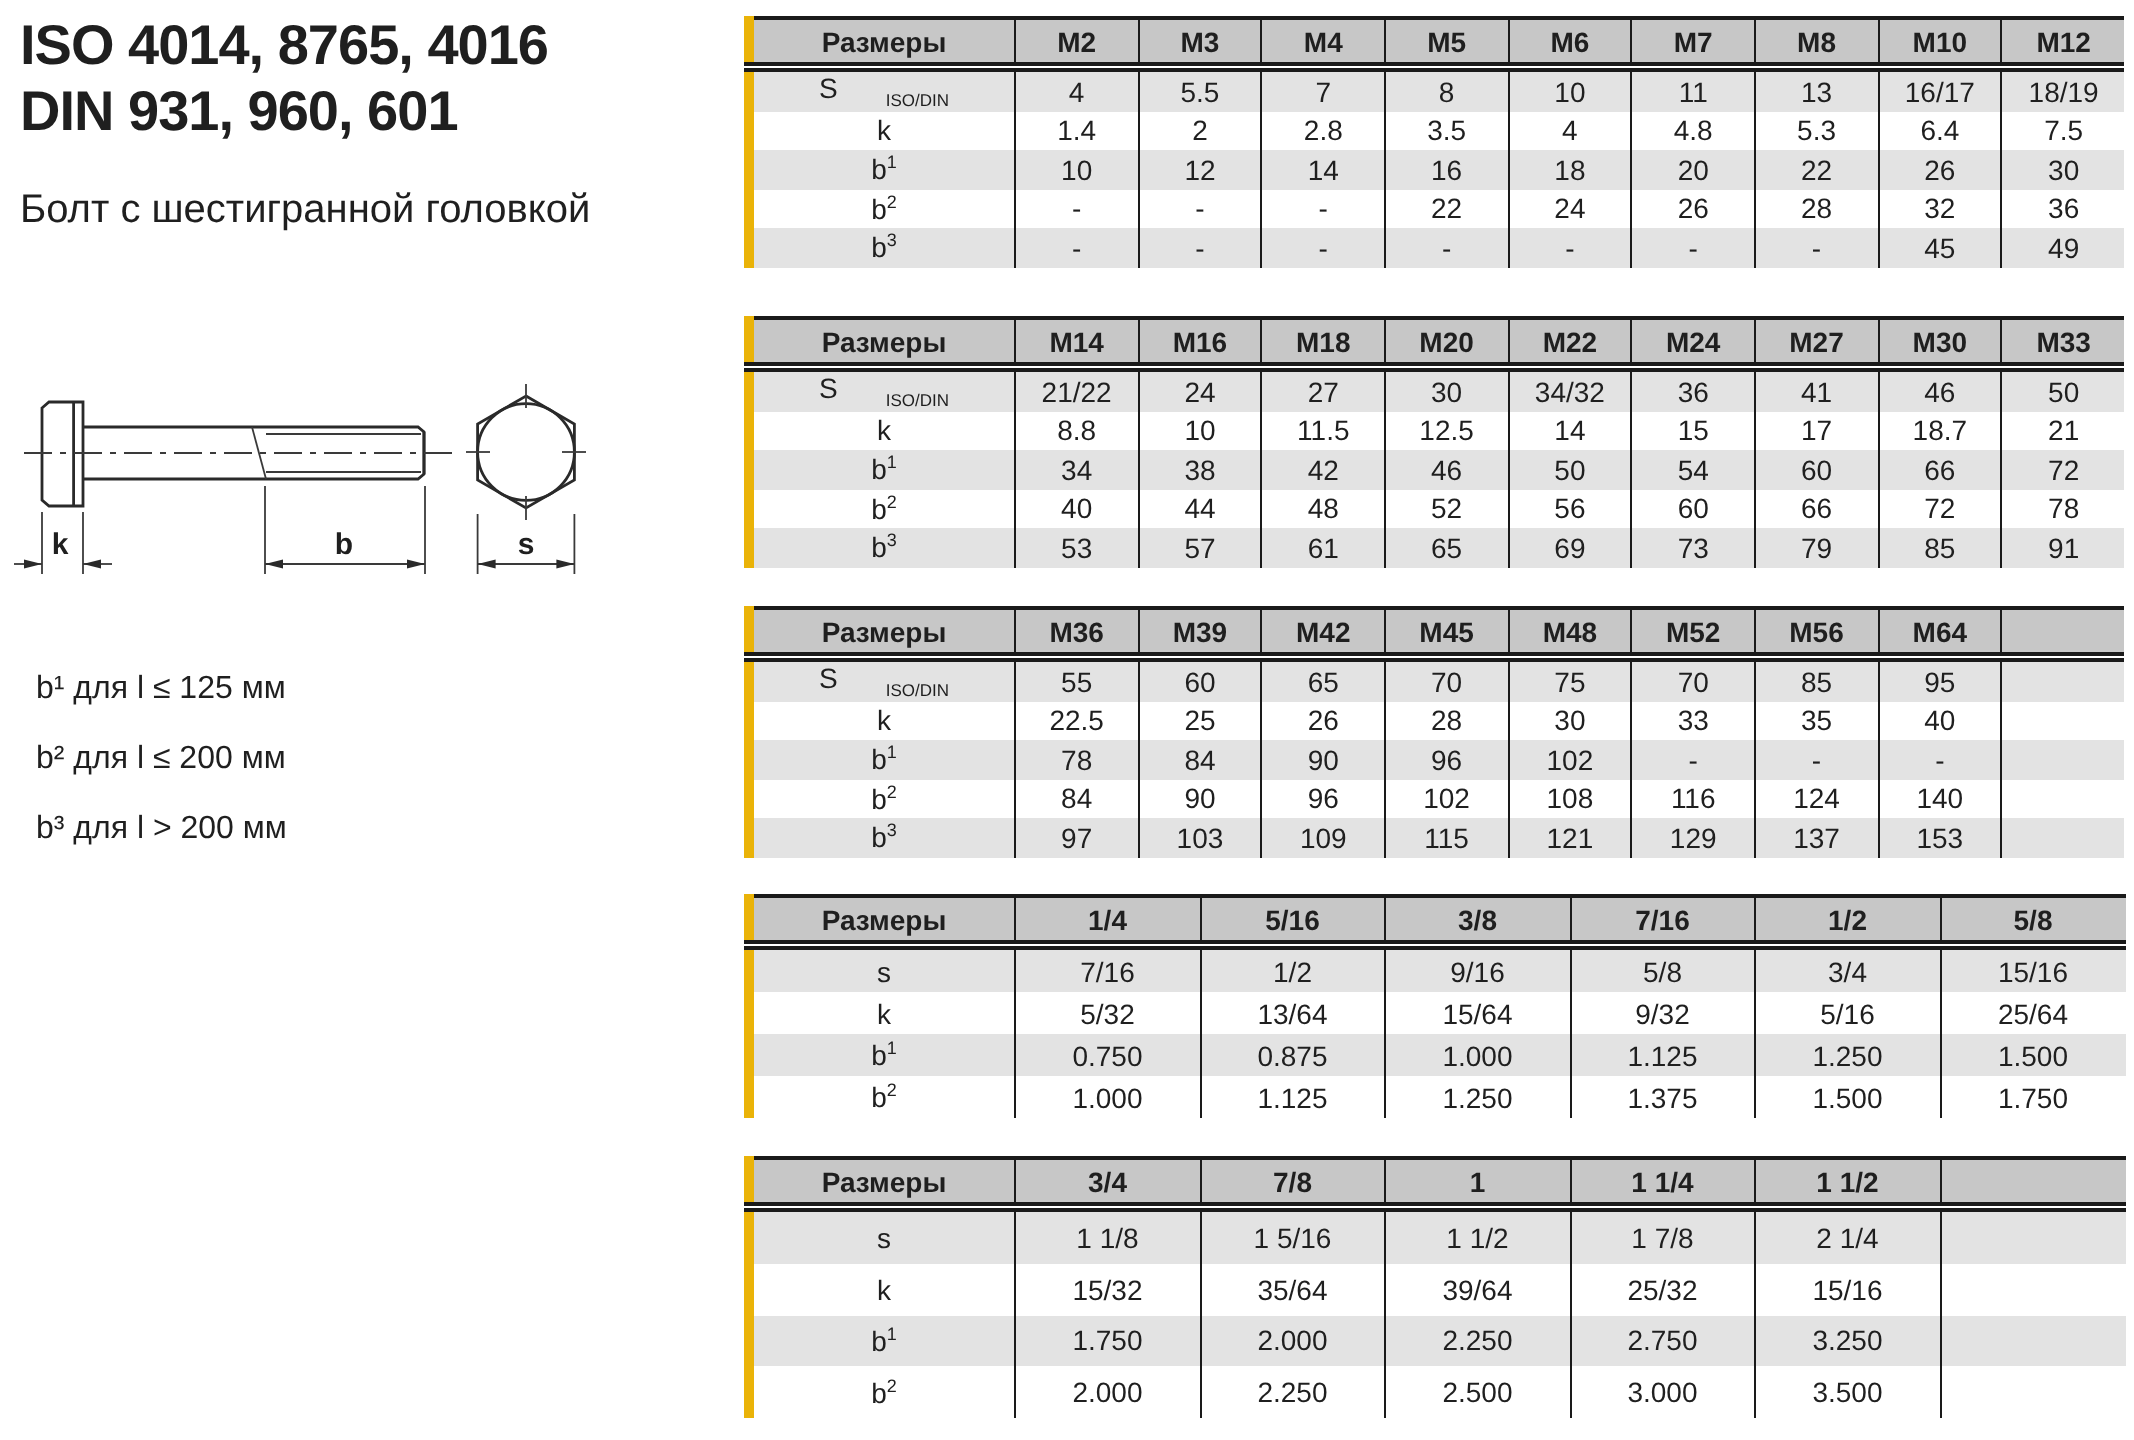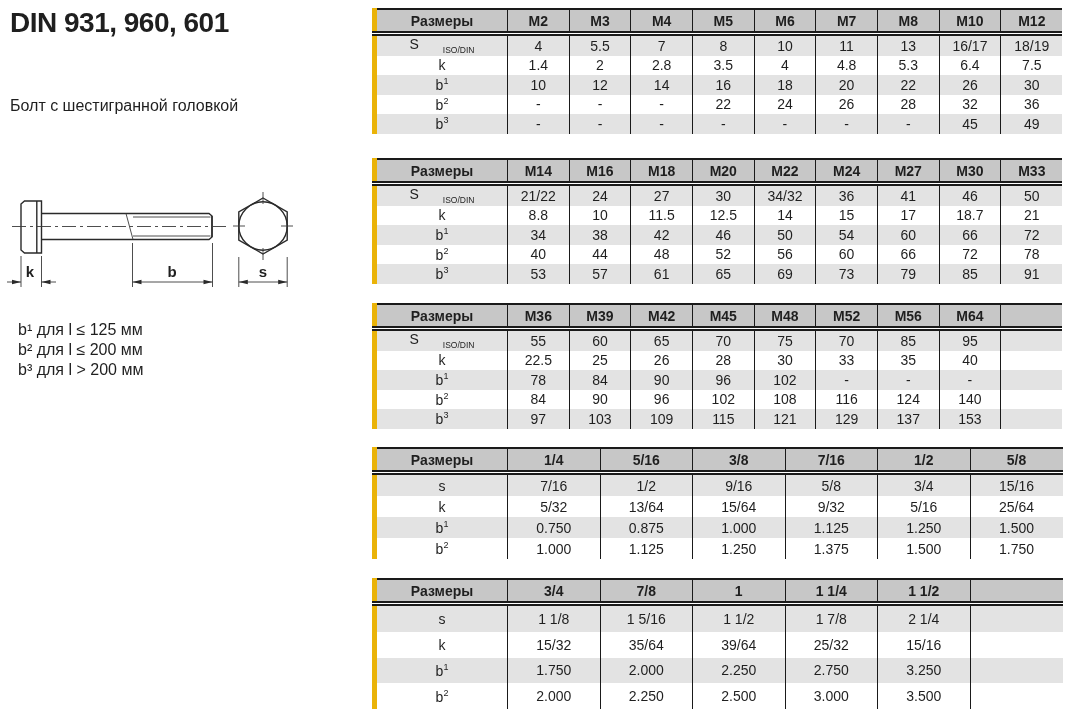--- a/index.html
+++ b/index.html
@@ -1,23 +1,23 @@
 <!DOCTYPE html>
 <html><head>
 <meta charset="utf-8">
 <style>
   html,body{margin:0;padding:0;background:#ffffff;}
   body{width:1067px;height:720px;font-family:"Liberation Sans",sans-serif;color:#1f1f1f;}
   .stage{position:relative;width:1067px;height:720px;overflow:hidden;background:#fff;}
 
   .title{position:absolute;left:10px;top:6px;font-size:28px;font-weight:bold;
          line-height:33px;letter-spacing:-0.5px;white-space:nowrap;}
-  .subtitle{position:absolute;left:10px;top:92px;font-size:16px;line-height:27px;white-space:nowrap;}
+  .subtitle{position:absolute;left:10px;top:92px;font-size:20px;line-height:27px;white-space:nowrap;}
   .notes{position:absolute;left:18px;top:320px;font-size:16px;line-height:20px;}
-  .notes div{white-space:nowrap;}
+  .notes div{white-space:nowrap;margin-top:15px;}
 
   .drawing{position:absolute;left:0;top:160px;}
   .drawing .main{stroke:#2a2a2a;stroke-width:1.4;fill:none;}
   .drawing .thin{stroke:#3a3a3a;stroke-width:0.9;fill:none;}
   .drawing .cl{stroke:#3a3a3a;stroke-width:0.9;fill:none;stroke-dasharray:14 4 3 4;}
   .drawing .arr{fill:#2a2a2a;stroke:none;}
   .drawing text{font-family:"Liberation Sans",sans-serif;font-size:15px;font-weight:bold;fill:#1f1f1f;text-anchor:middle;}
 
   table.dim-table{position:absolute;left:372px;width:688px;table-layout:fixed;
      border-collapse:collapse;border-top:2.5px solid #1a1a1a;border-left:5px solid #eab308;}
@@ -33,20 +33,21 @@
   .dim-table sub{font-size:8.5px;letter-spacing:0;padding-left:24px;}
   .dim-table sup{font-size:9px;}
   #t1{top:8px;} #t2{top:158px;} #t3{top:303px;} #t4{top:447px;} #t5{top:578px;}
 </style>
 </head>
 <body>
 
 <div class="stage">
 
   <div class="title">
+    <div>ISO 4014, 8765, 4016</div>
     <div>DIN 931, 960, 601</div>
   </div>
 
   <div class="subtitle">
     <div>Болт с шестигранной головкой</div>
   </div>
 
   <svg class="drawing" viewBox="0 0 340 160" width="340" height="160" xmlns="http://www.w3.org/2000/svg">
 
     <g>

